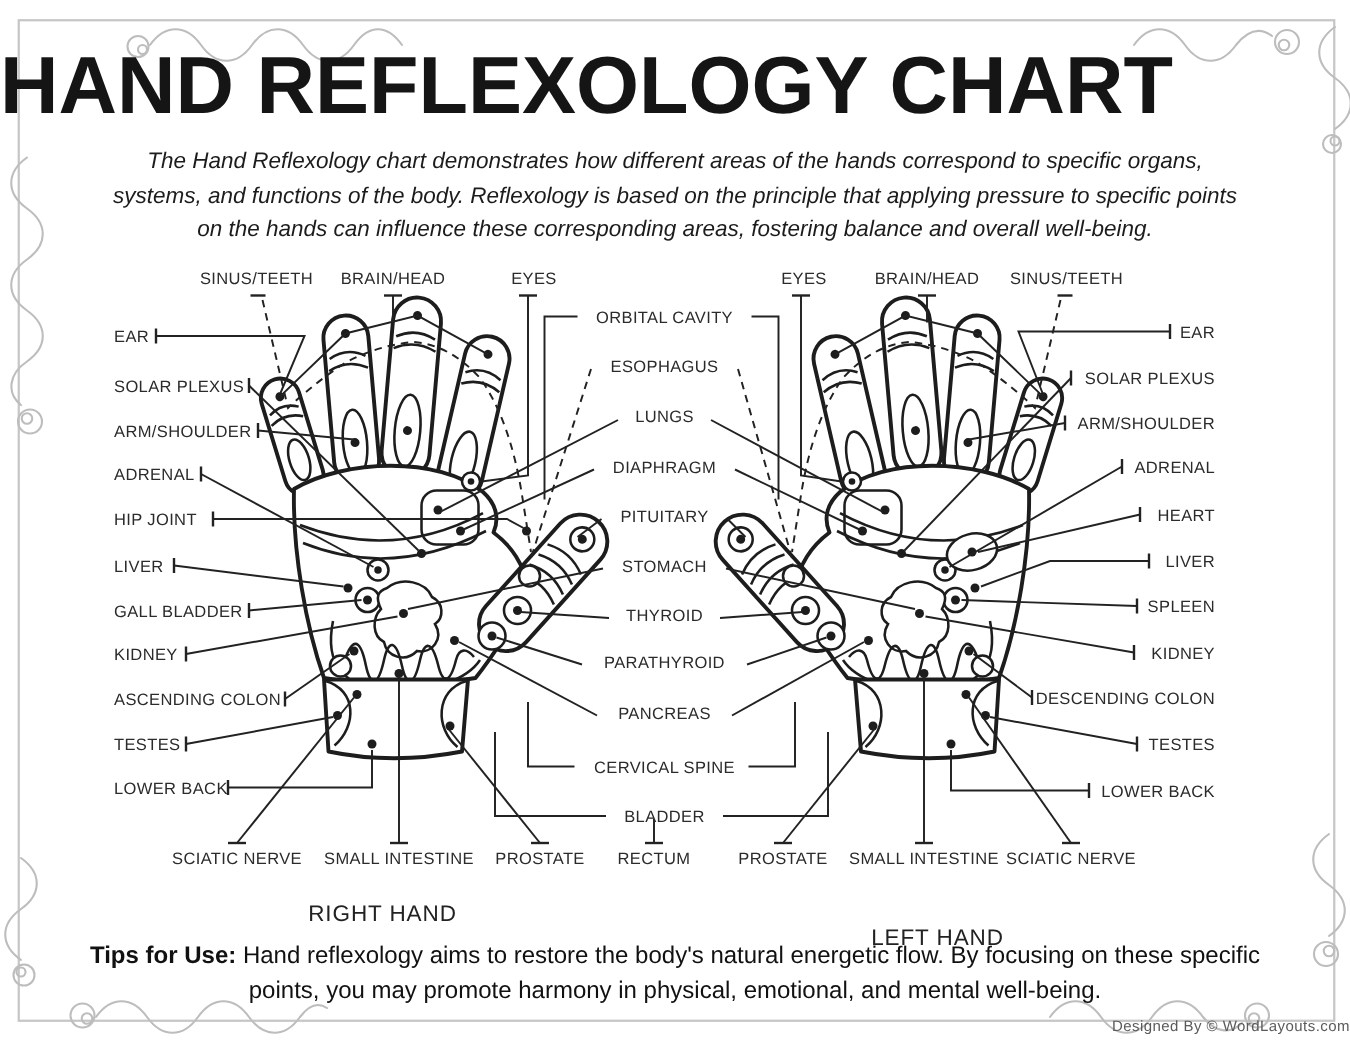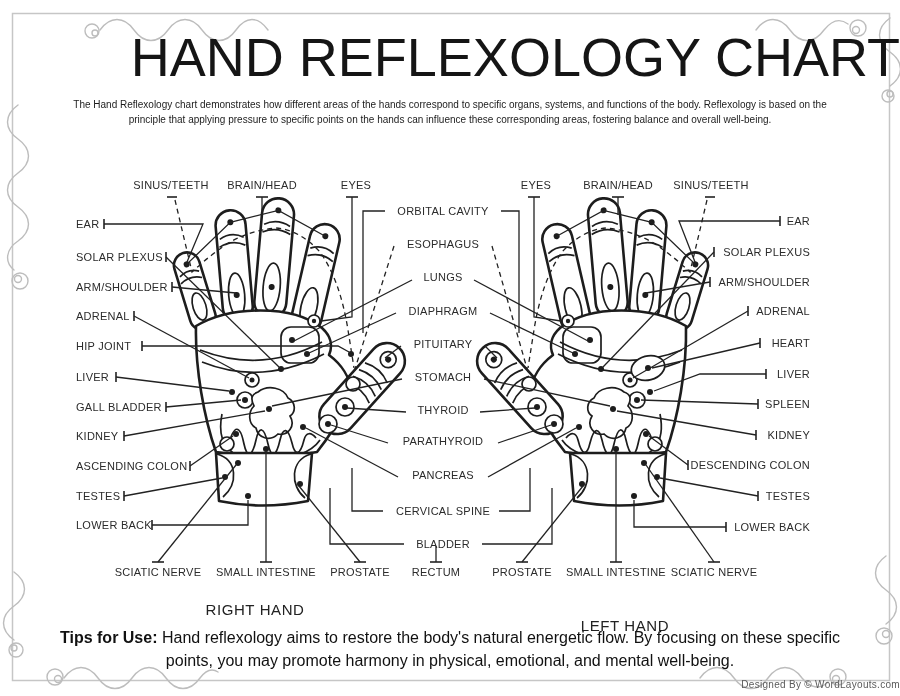--- a/index.html
+++ b/index.html
@@ -11,24 +11,24 @@
   .fl{fill:none;stroke:#bdbdbd;stroke-width:1.4;stroke-linecap:round;}
   .hand{fill:#ffffff;stroke:#1d1d1d;stroke-width:2.6;stroke-linejoin:round;}
   .hd{fill:none;stroke:#1d1d1d;stroke-width:1.7;}
   .hdf{fill:#ffffff;stroke:#1d1d1d;stroke-width:1.7;}
   .dot{fill:#1d1d1d;stroke:none;}
   .c{fill:none;stroke:#222222;stroke-width:1.3;}
   .cd{fill:none;stroke:#222222;stroke-width:1.3;stroke-dasharray:5 4;}
   .t{stroke:#222222;stroke-width:1.6;}
   .lbl{font:11px "Liberation Sans",sans-serif;fill:#2b2b2b;letter-spacing:.25px;}
   
-  .title{position:absolute;left:0;top:26px;width:100%;text-align:right;
-         font-size:54px;font-weight:400;letter-spacing:0;color:#151515;}
+  .title{position:absolute;left:0;top:26px;width:100%;text-align:left;
+         font-size:54px;font-weight:700;letter-spacing:0;color:#151515;}
   .intro{position:absolute;left:70px;top:97px;width:760px;text-align:center;
-         font-size:10px;line-height:1.5;color:#1c1c1c;}
+         font-size:15px;line-height:1.5;color:#1c1c1c;font-style:italic;}
   .caption{position:absolute;width:220px;text-align:center;font-size:15px;
            letter-spacing:.6px;color:#222;font-weight:400;top:601px;}
   .cap-right{left:145px;} .cap-left{left:515px;margin-top:16px;}
   .tips{position:absolute;left:45px;top:626px;width:810px;text-align:center;
         font-size:16px;line-height:1.45;color:#111;}
   .tips b{font-weight:700;}
   .footer{position:absolute;left:0;top:679px;width:100%;text-align:right;
           font-size:10px;color:#5a5a5a;letter-spacing:.3px;}
 </style>
 </head>

